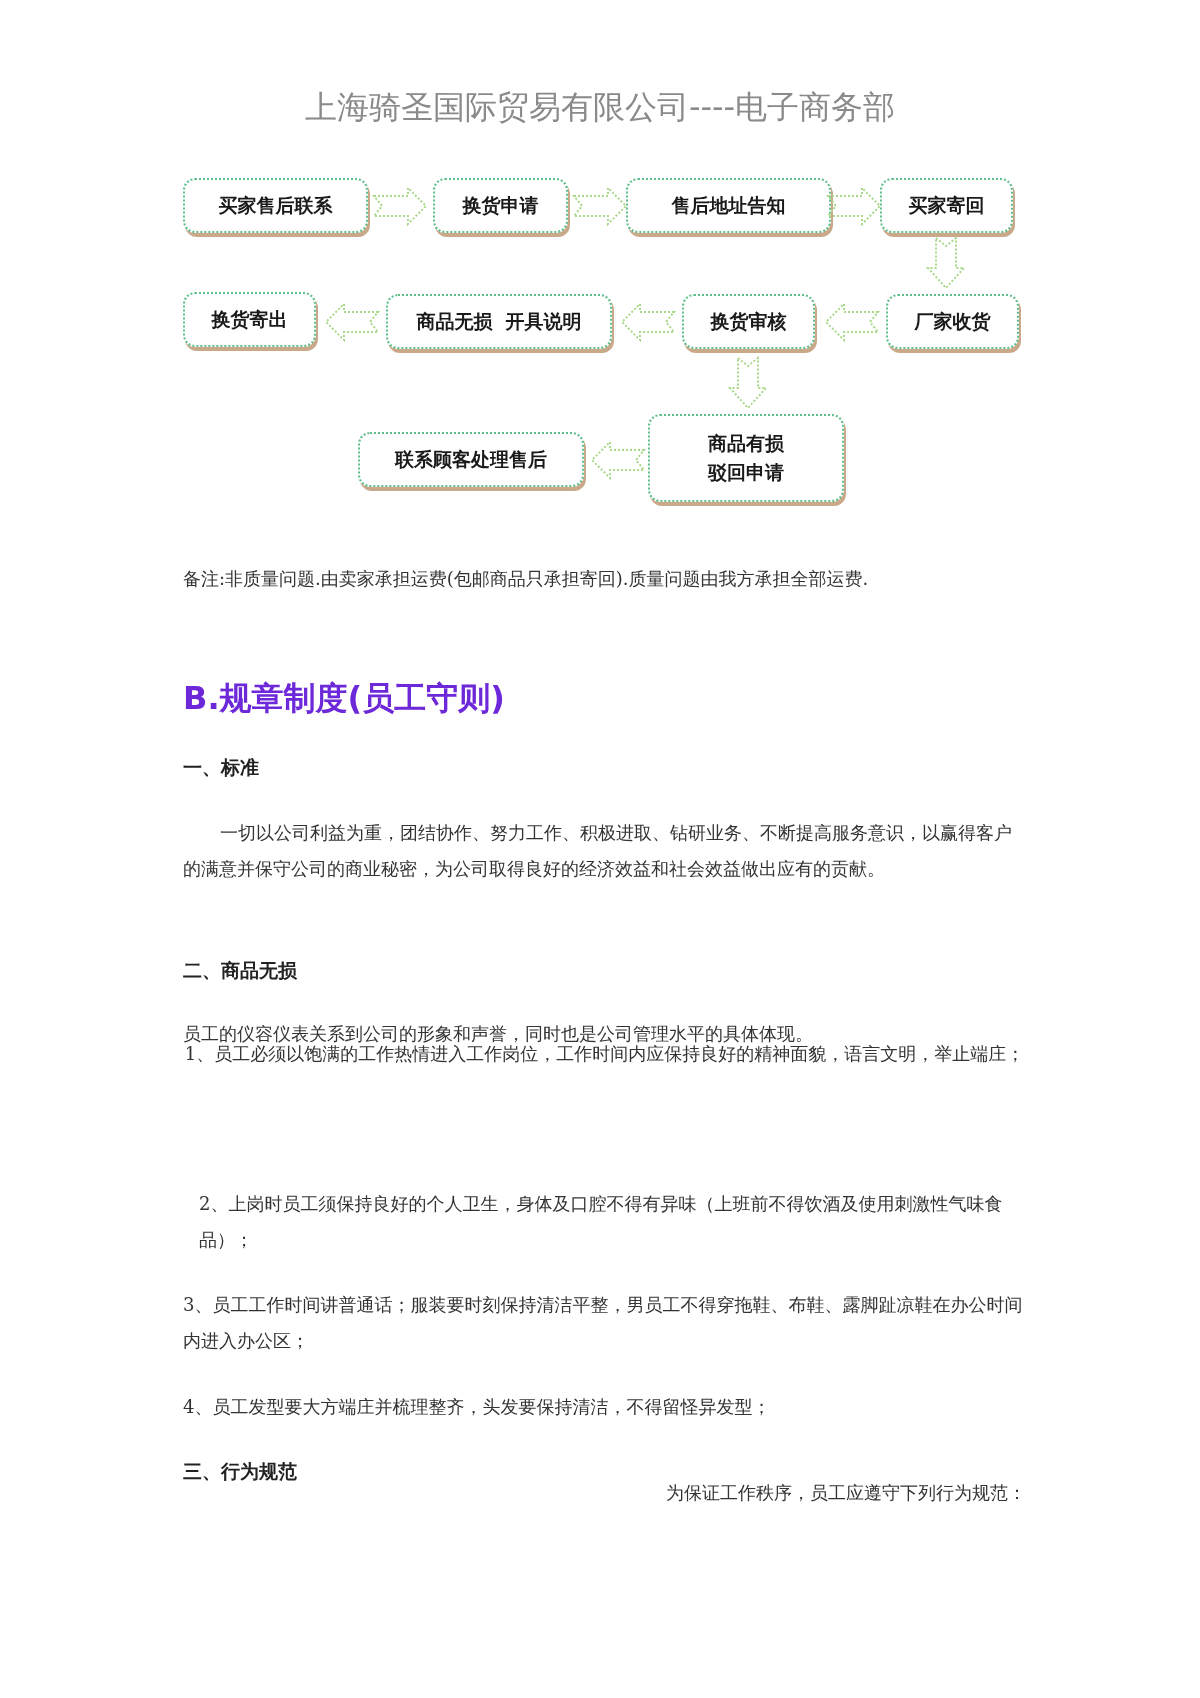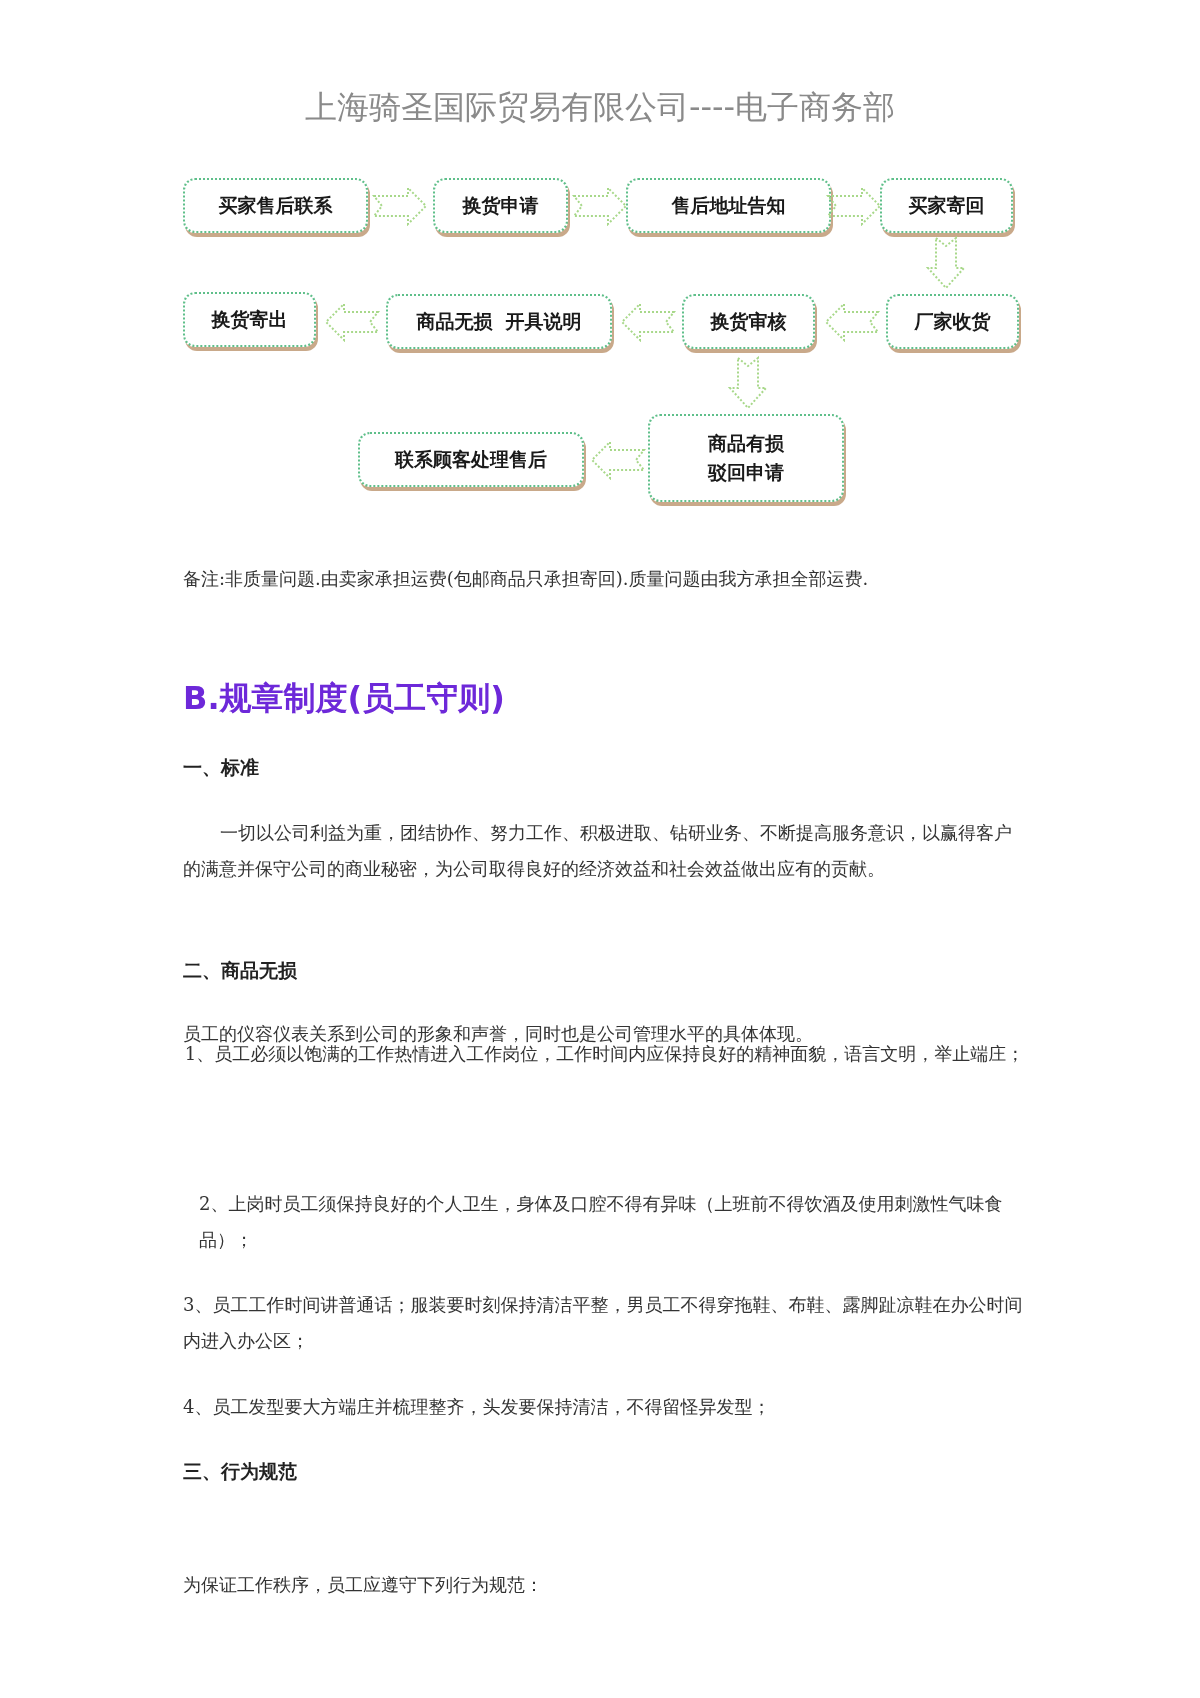--- a/index.html
+++ b/index.html
@@ -105,13 +105,13 @@
 
 <div class="h2" style="top:958px;">二、商品无损</div>
 <div class="para" style="top:1016px;">员工的仪容仪表关系到公司的形象和声誉，同时也是公司管理水平的具体体现。</div>
 
 <div class="para" style="top:1036px;text-align:center;">1、员工必须以饱满的工作热情进入工作岗位，工作时间内应保持良好的精神面貌，语言文明，举止端庄；</div>
 <div class="para" style="top:1186px;margin-left:16px;">2、上岗时员工须保持良好的个人卫生，身体及口腔不得有异味（上班前不得饮酒及使用刺激性气味食品）；</div>
 <div class="para" style="top:1287px;">3、员工工作时间讲普通话；服装要时刻保持清洁平整，男员工不得穿拖鞋、布鞋、露脚趾凉鞋在办公时间内进入办公区；</div>
 <div class="para" style="top:1389px;">4、员工发型要大方端庄并梳理整齐，头发要保持清洁，不得留怪异发型；</div>
 
 <div class="h2" style="top:1459px;">三、行为规范</div>
-<div class="para" style="top:1567px;">为保证工作秩序，员工应遵守下列行为规范：</div>
+<div class="para" style="top:1475px;text-align:right;">为保证工作秩序，员工应遵守下列行为规范：</div>
 
 </body></html>

